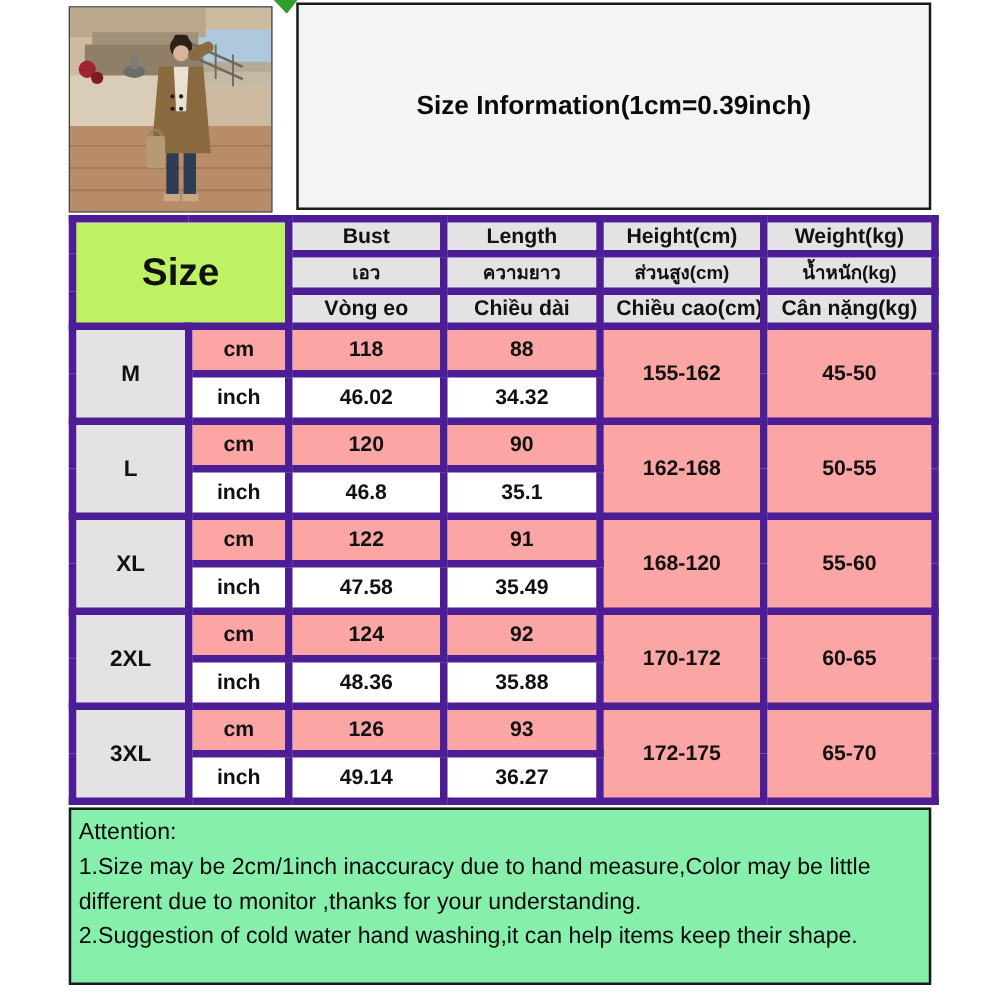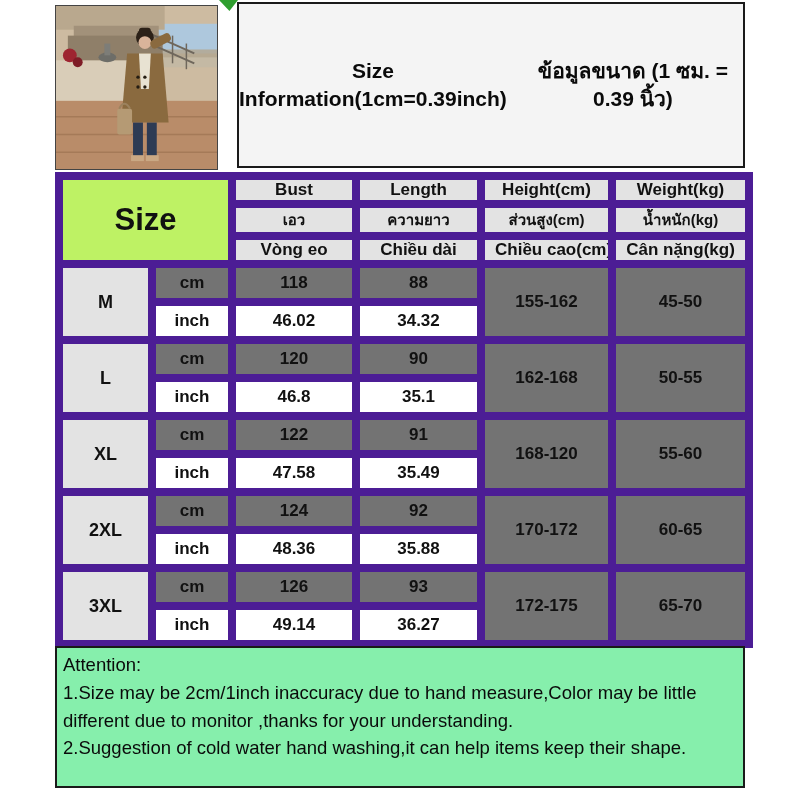--- a/index.html
+++ b/index.html
@@ -15,42 +15,42 @@
   .photo svg{display:block;width:100%;height:100%;}
   
   .corner-accent{
     position:absolute;left:219px;top:0;width:19px;height:11px;
     background:#2f9e2f;clip-path:polygon(0 0,100% 0,55% 100%);
   }
   
   .title-box{
     position:absolute;left:237px;top:2px;width:508px;height:166px;box-sizing:border-box;
     background:#f4f4f4;border:2px solid #1a1a1a;
-    display:flex;flex-direction:row;justify-content:center;align-items:center;
+    display:flex;flex-direction:column;justify-content:center;align-items:center;
     gap:16px;text-align:center;
   }
   .title-line{font-weight:bold;font-size:21px;line-height:28px;color:#0a0a0a;}
   
   .size-table-wrap{position:absolute;left:55px;top:172px;width:690px;}
   table.size-table{
     border-collapse:collapse;table-layout:fixed;width:690px;
   }
   table.size-table th,table.size-table td{
-    border:8px solid #4c1d95;text-align:center;vertical-align:middle;
+    border:6px solid #4c1d95;text-align:center;vertical-align:middle;
     padding:0 10px;overflow:hidden;white-space:nowrap;
   }
   tr.hdr-row{height:28px;}
   tr.body-row{height:38px;}
   .hdr-cell{background:#e3e3e3;font-weight:bold;font-size:17px;}
   .hdr-cell.th-lang{font-size:15px;}
   .corner-cell{background:#bef264;font-weight:bold;font-size:31px;}
   .size-cell{background:#e3e3e3;font-weight:bold;font-size:18px;}
   .unit-cell{font-weight:bold;font-size:17px;}
   .val-cell{font-weight:bold;font-size:17px;}
-  .row-cm  td,.row-cm  th.unit-cell{background:#737373;}
+  .row-cm  td,.row-cm  th.unit-cell{background:#fca5a5;}
   .row-inch td,.row-inch th.unit-cell{background:#ffffff;}
   .merged-cell{background:#f3f3f3;font-weight:bold;font-size:17px;}
   
   .attention-box{
     position:absolute;left:55px;top:646px;width:690px;height:142px;box-sizing:border-box;
     background:#86efac;border:2px solid #1a1a1a;padding:3px 6px 0 6px;
     font-size:18.5px;line-height:1.5;color:#0a0a0a;text-align:left;
   }
   .attention-box p{margin:0;}
 </style>
@@ -112,21 +112,20 @@
         <rect x="62" y="104" width="15" height="26" rx="2" fill="#b59a74"></rect>
         <path d="M64 104 Q69 94 75 104" stroke="#9c825e" stroke-width="2" fill="none"></path>
       </g>
     </svg>
   </div>
 
   <div class="corner-accent"></div>
 
   <div class="title-box">
     <div class="title-line">Size Information(1cm=0.39inch)</div>
-    <div class="title-line">ข้อมูลขนาด (1 ซม. = 0.39 นิ้ว)</div>
   </div>
 
   <div class="size-table-wrap">
     <table class="size-table">
       <colgroup>
         <col style="width:93px">
           <col style="width:80px">
           <col style="width:124px">
         <col style="width:125px">
           <col style="width:131px">

